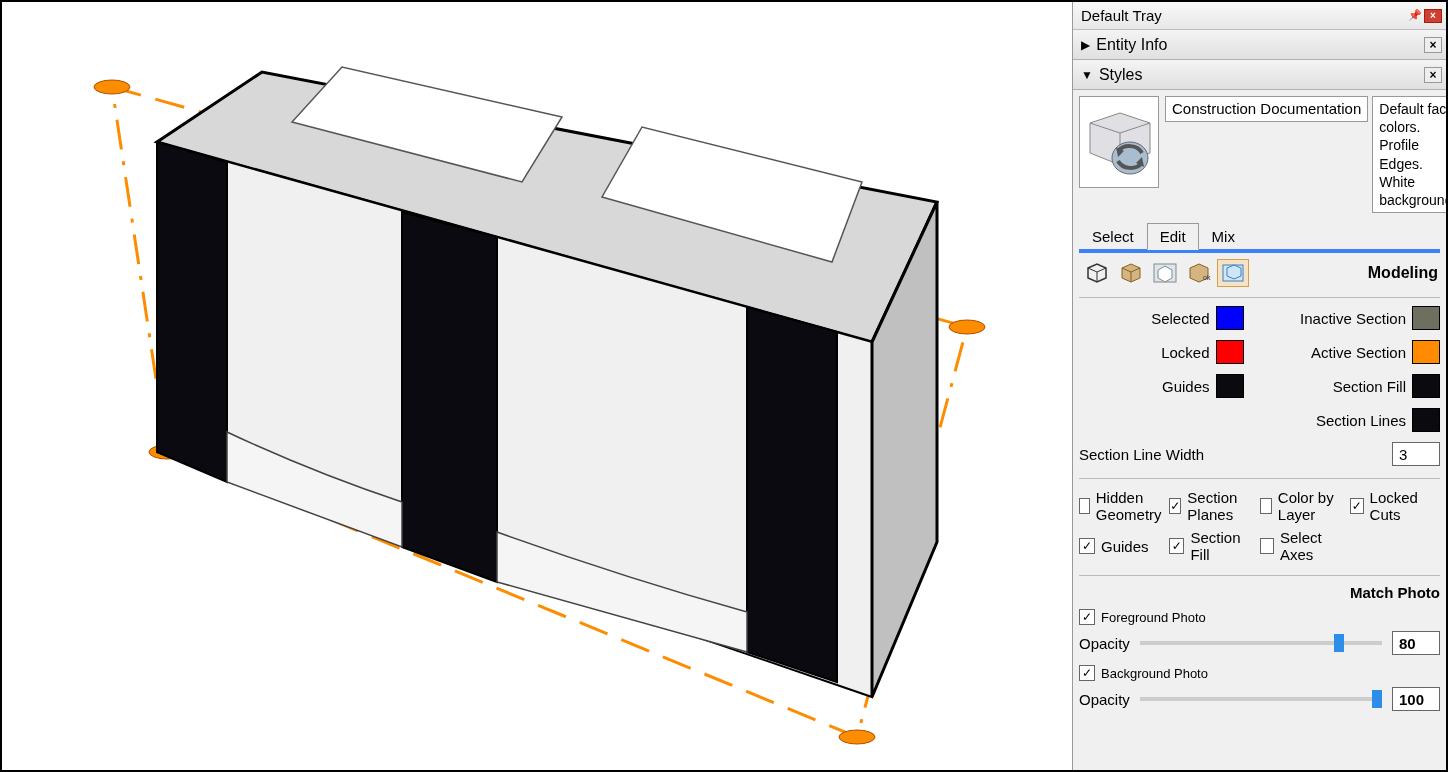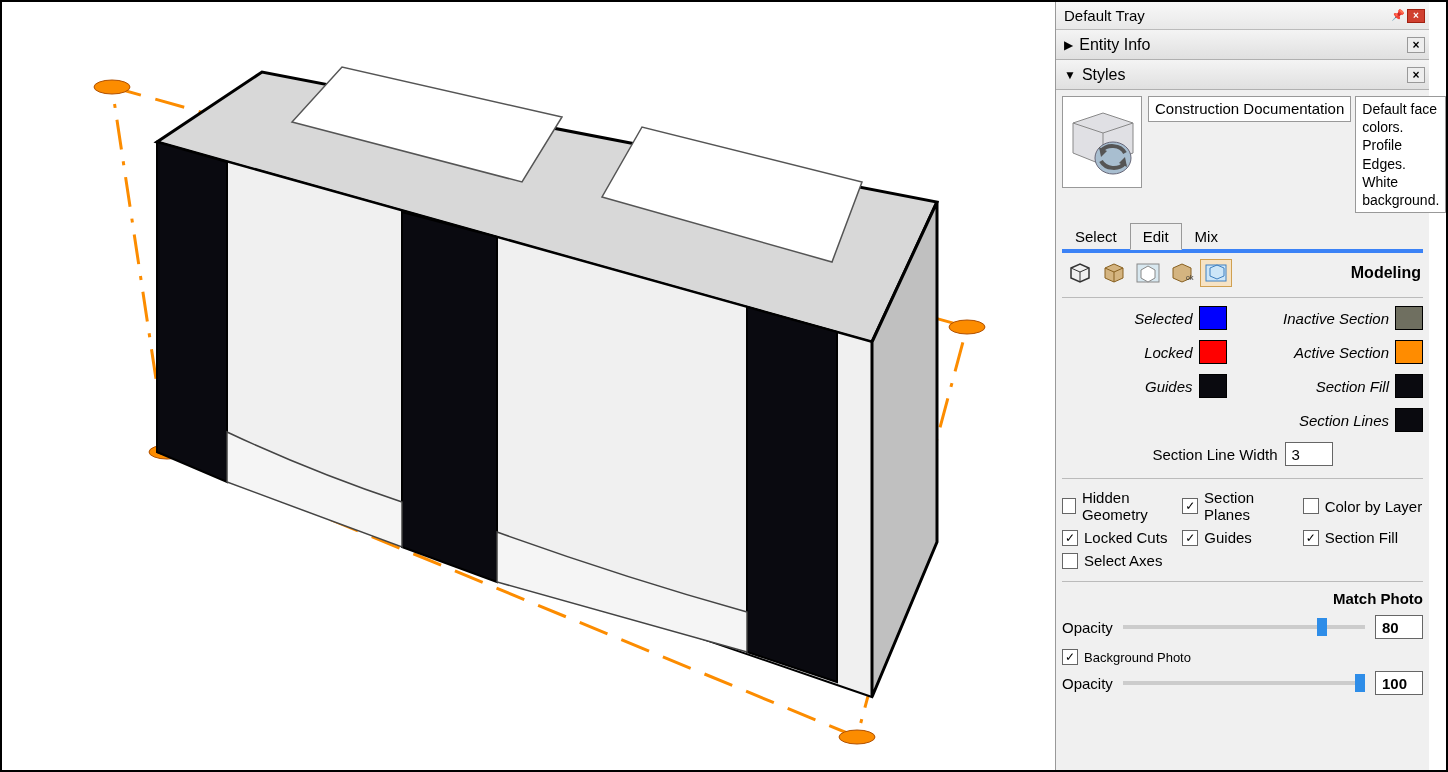--- a/index.html
+++ b/index.html
@@ -16,21 +16,21 @@
 .main-area {
   position: absolute;
   left: 0;
   top: 0;
   width: 1070px;
   height: 770px;
   background: #fff;
 }
 .tray {
   position: absolute;
-  right: 17px;
+  right: 0;
   top: 0;
   width: 374px;
   height: 770px;
   background: #f0f0f0;
   border-left: 1px solid #999;
 }
 .tray-titlebar {
   height: 28px;
   background: linear-gradient(#f8f8f8, #e8e8e8);
   border-bottom: 1px solid #bbb;
@@ -156,47 +156,47 @@
 }
 .divider { height:1px; background:#bbb; margin:4px 0 8px; }
 .color-grid {
   display: grid;
   grid-template-columns: 1fr 28px 20px 1fr 28px;
   row-gap: 10px;
   column-gap: 6px;
   align-items: center;
   font-size: 15px;
 }
-.color-label { text-align: right; font-style: italic; }
+.color-label { text-align: right; }
 .color-swatch {
   width: 28px;
   height: 24px;
   border: 1px solid #000;
 }
 .line-width-row {
   display:flex;
   align-items:center;
-  justify-content: center;
+  justify-content: space-between;
   gap: 7px;
   margin-top: 10px;
   font-size:15px;
 }
 .line-width-input {
   width: 48px; height: 24px;
   border: 1px solid #666;
   background:#fff;
   padding: 0 6px;
   font-size:15px;
 }
 .checkbox-grid {
   margin-top: 12px;
   border-top: 1px solid #bbb;
   padding-top: 10px;
   display: grid;
-  grid-template-columns: 1fr 1fr 1fr;
+  grid-template-columns: 1fr 1fr 1fr 1fr;
   row-gap: 6px;
   font-size: 15px;
 }
 .cb-row { display:flex; align-items:center; gap:6px; }
 .cb {
   width:16px; height:16px;
   border: 1px solid #666;
   background: #fff;
   display:flex; align-items:center; justify-content:center;
   font-size:12px;
@@ -446,20 +446,24 @@
       <div class="cb-row">
           <span class="cb"></span>
           <span>Select Axes</span>
         </div>
       <div></div>
     </div>
 
     <div class="match-photo">
       <h4>Match Photo</h4>
 
+      <div class="cb-row">
+          <span class="cb checked"></span>
+          <span>Foreground Photo</span>
+        </div>
       <div class="slider-row">
         <span>Opacity</span>
         <div class="slider">
           <div class="slider-thumb" style="left:80%"></div>
         </div>
         <div class="slider-box">80</div>
       </div>
 
       <div class="cb-row">
           <span class="cb checked"></span>

